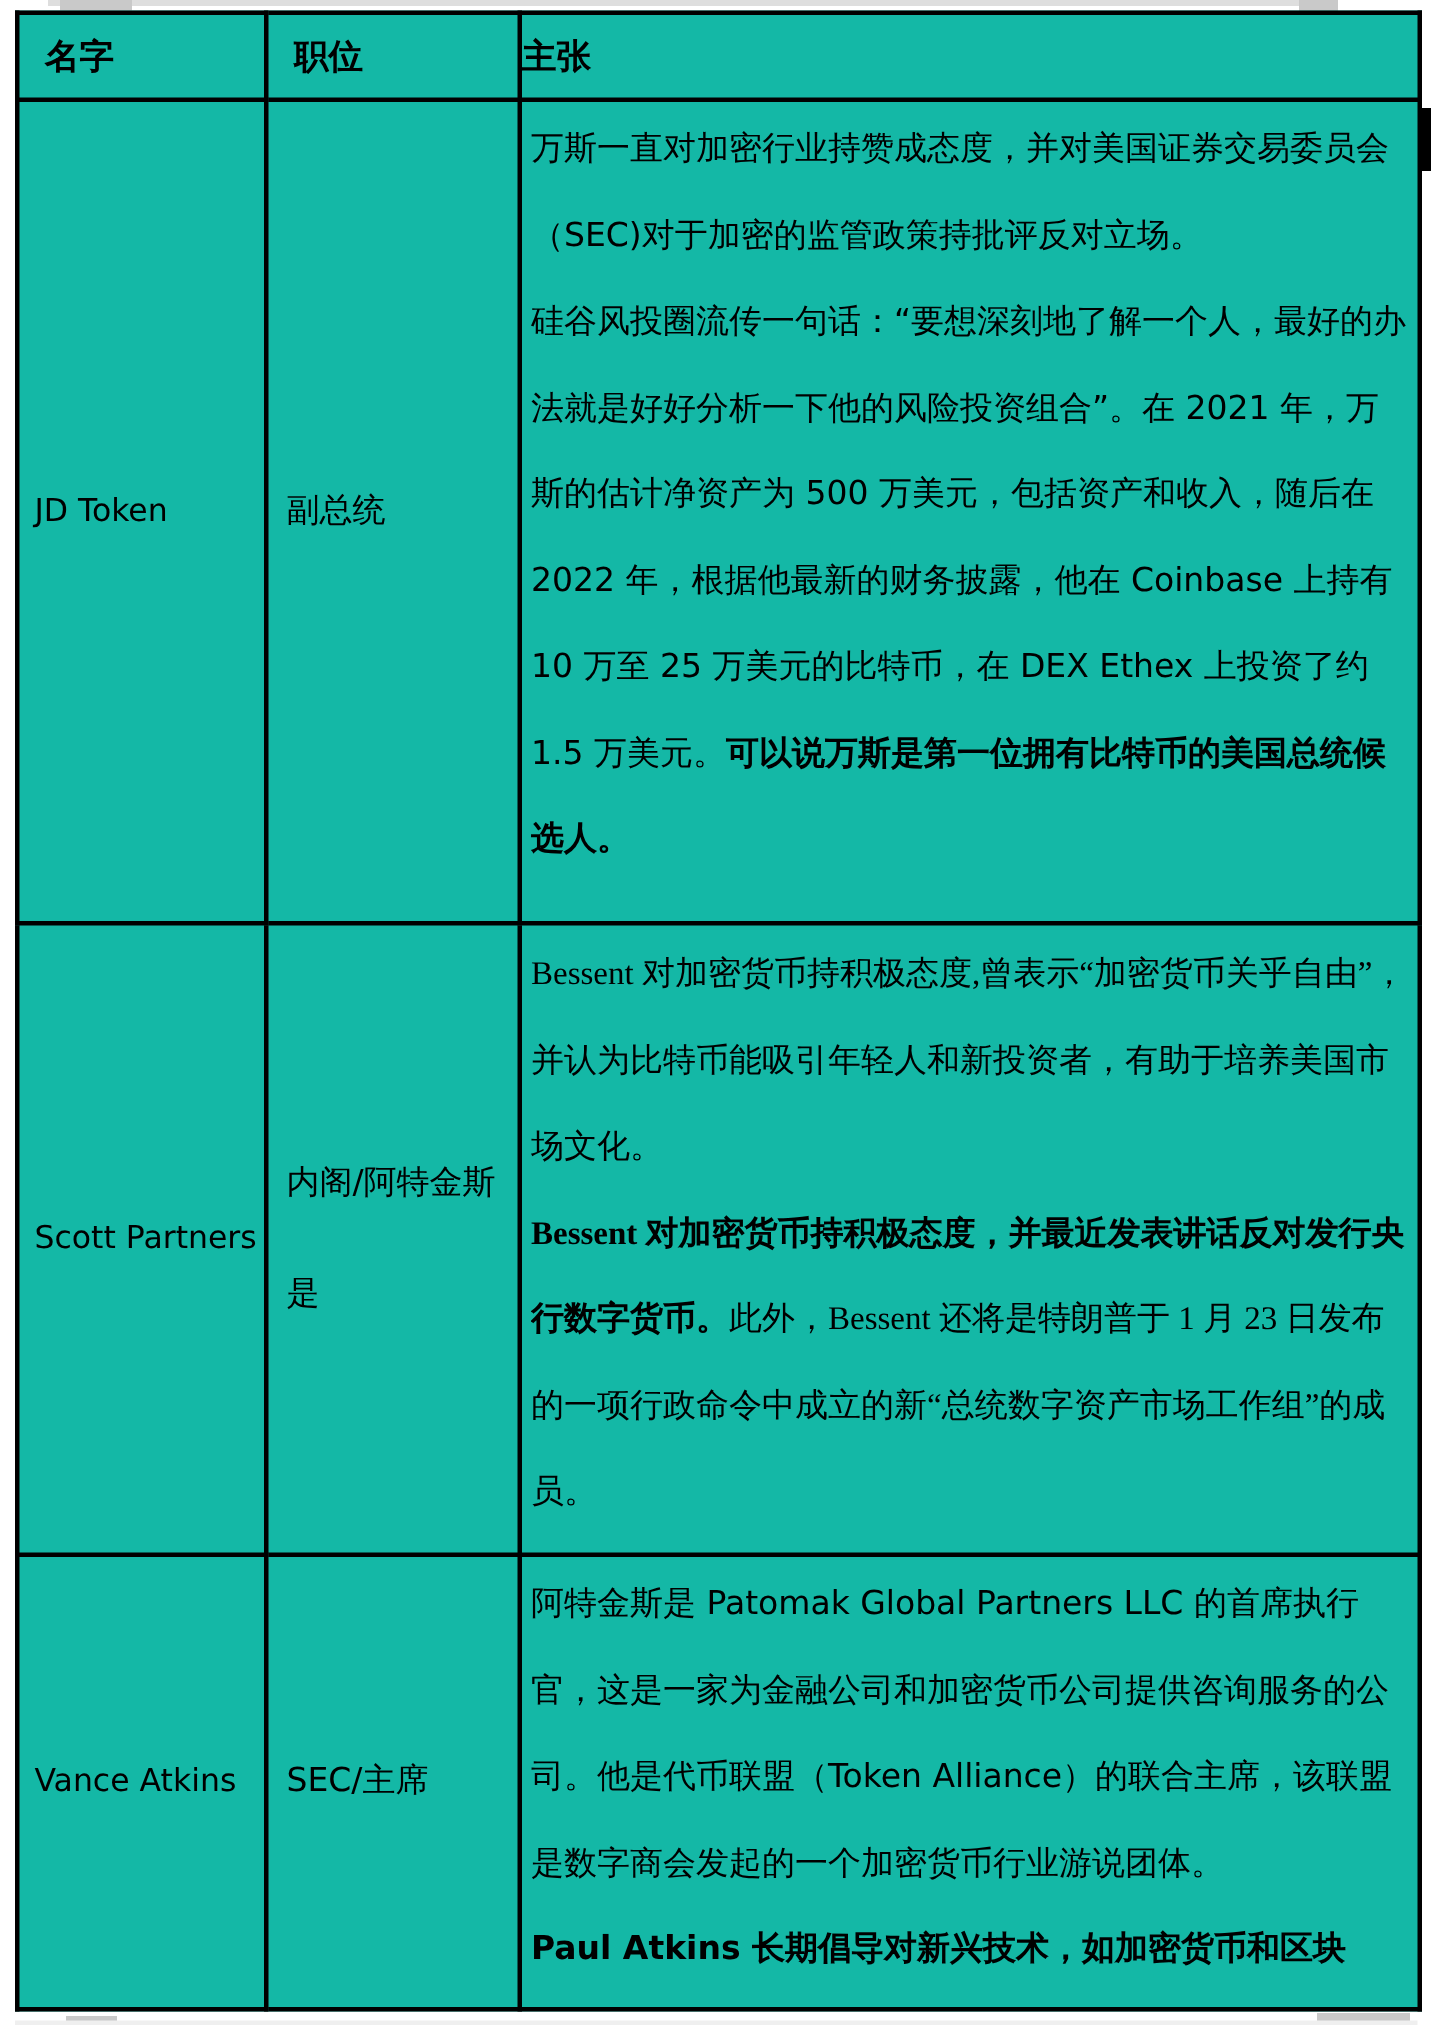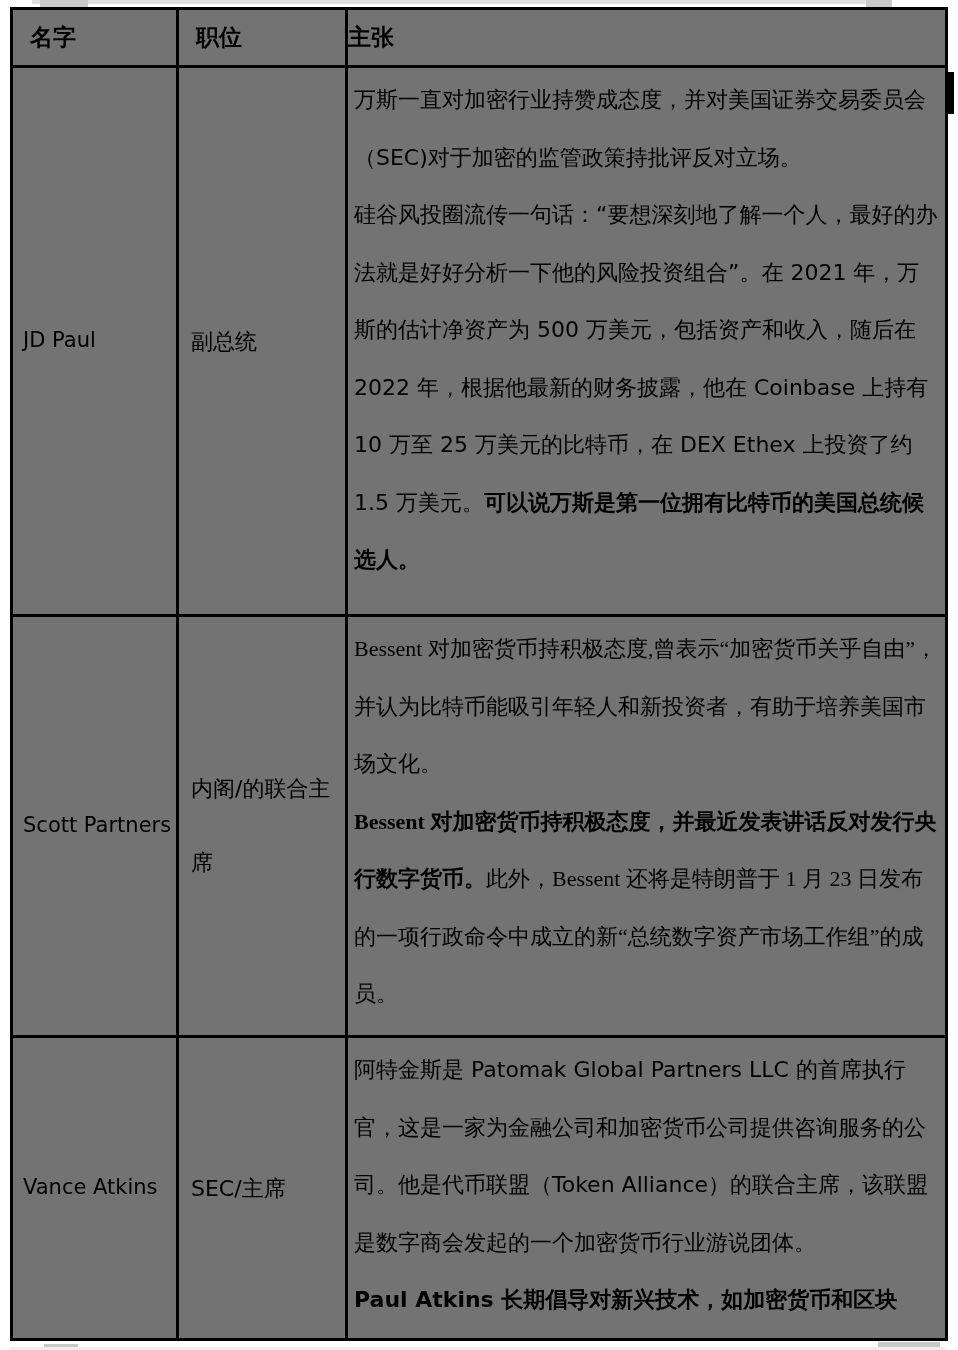--- a/index.html
+++ b/index.html
@@ -34,21 +34,21 @@
     background: var(--right-marker, #000000);
   }
 
   
   .doc-table {
     position: absolute;
     left: 10px; top: 7px;
     width: 935px;
     border-collapse: collapse;
     table-layout: fixed;
-    background: #737373;
+    background: #14b8a6;
     border: 3px solid var(--border, #000000);
   }
   col.c1 { width: 166px; }
   col.c2 { width: 169px; }
   col.c3 { width: 600px; }
 
   th, td {
     border: 3px solid var(--border, #000000);
     vertical-align: middle;
     overflow: hidden;
@@ -119,32 +119,32 @@
     </colgroup>
     <thead>
       <tr class="header-row">
         <th class="th-name">名字</th>
         <th class="th-pos">职位</th>
         <th class="th-claim">主张</th>
       </tr>
     </thead>
     <tbody>
         <tr class="body-row row-0">
-          <td class="cell-name">JD Paul</td>
+          <td class="cell-name">JD Token</td>
           <td class="cell-pos"><span class="pos-inner">副总统</span></td>
           <td class="cell-claim">
             <div class="claim-wrap">
               <div class="claim-paragraph"><span class="seg">万斯一直对加密行业持赞成态度，并对美国证券交易委员会（SEC)对于加密的监管政策持批评反对立场。</span></div>
               <div class="claim-paragraph"><span class="seg">硅谷风投圈流传一句话：“要想深刻地了解一个人，最好的办法就是好好分析一下他的风险投资组合”。在 2021 年，万斯的估计净资产为 500 万美元，包括资产和收入，随后在 2022 年，根据他最新的财务披露，他在 Coinbase 上持有 10 万至 25 万美元的比特币，在 DEX Ethex 上投资了约 1.5 万美元。</span><span class="seg bold">可以说万斯是第一位拥有比特币的美国总统候选人。</span></div>
             </div>
           </td>
         </tr>
         <tr class="body-row row-1">
           <td class="cell-name">Scott Partners</td>
-          <td class="cell-pos"><span class="pos-inner">内阁/的联合主席</span></td>
+          <td class="cell-pos"><span class="pos-inner">内阁/阿特金斯是</span></td>
           <td class="cell-claim">
             <div class="claim-wrap">
               <div class="claim-paragraph"><span class="seg">Bessent 对加密货币持积极态度,曾表示“加密货币关乎自由”，并认为比特币能吸引年轻人和新投资者，有助于培养美国市场文化。</span></div>
               <div class="claim-paragraph"><span class="seg bold">Bessent 对加密货币持积极态度，并最近发表讲话反对发行央行数字货币。</span><span class="seg">此外，Bessent 还将是特朗普于 1 月 23 日发布的一项行政命令中成立的新“总统数字资产市场工作组”的成员。</span></div>
             </div>
           </td>
         </tr>
         <tr class="body-row row-2">
           <td class="cell-name">Vance Atkins</td>
           <td class="cell-pos"><span class="pos-inner">SEC/主席</span></td>

